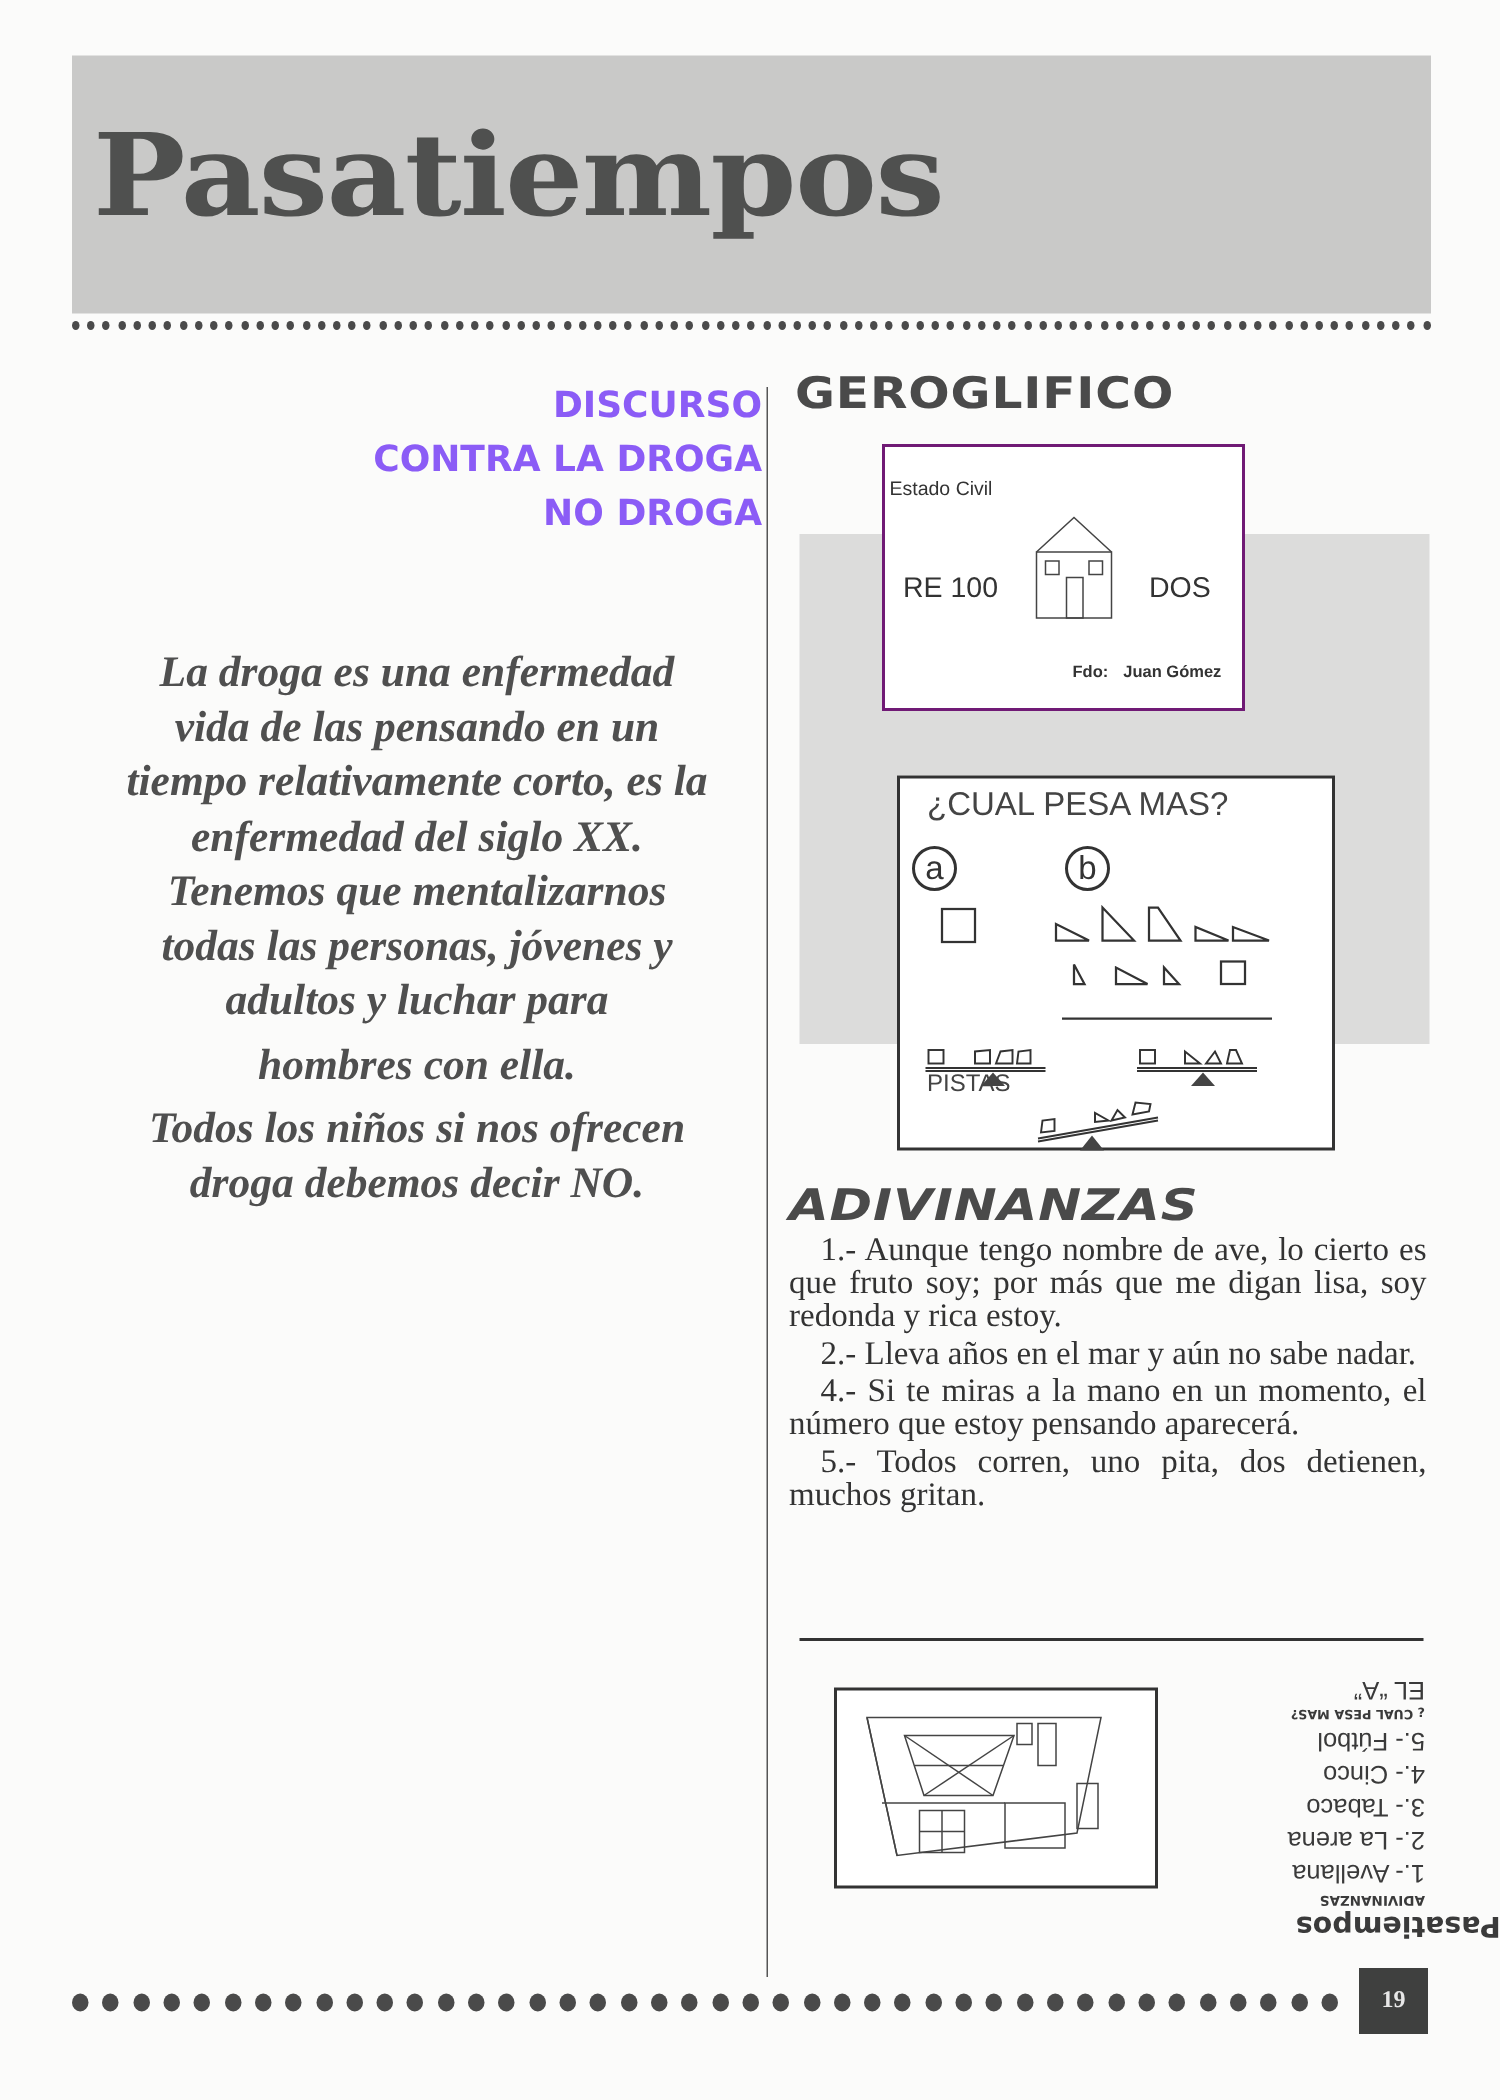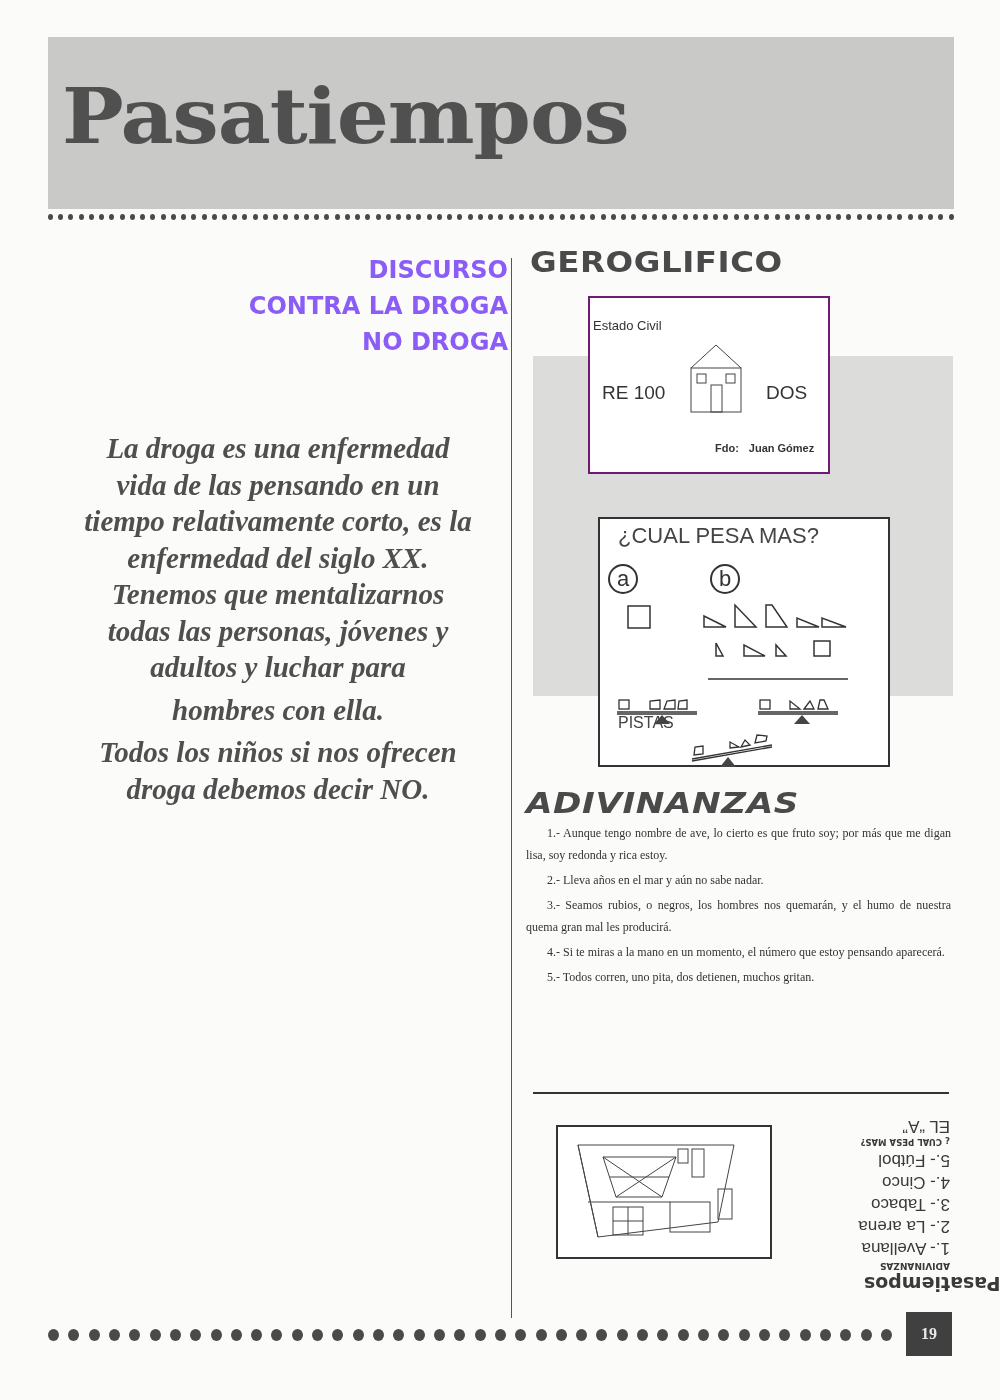--- a/index.html
+++ b/index.html
@@ -39,21 +39,21 @@
   .gero-box .fdo span { margin-left: 10px; }
 
   .pesa-box { position: absolute; left: 598px; top: 517px; width: 292px; height: 250px; background: #fff; border: 2px solid #333; font-family: "Liberation Sans", sans-serif; }
   .pesa-box .pesa-q { position: absolute; left: 18px; top: 4px; font-size: 22px; color: #444; }
   .pesa-box .circle-lbl { position: absolute; width: 30px; height: 30px; border: 2px solid #333; border-radius: 50%; font-size: 22px; line-height: 26px; text-align: center; color: #333; }
   .pesa-box .lbl-a { left: 8px; top: 45px; }
   .pesa-box .lbl-b { left: 110px; top: 45px; }
   .pesa-box .pistas { position: absolute; left: 18px; top: 147px; font-size: 16px; color: #444; margin-top: 48px; }
   .pesa-box svg.shapes { position: absolute; left: 0; top: 0; }
 
-  .adiv-list { position: absolute; left: 526px; top: 822px; width: 425px; font-family: "Liberation Serif", serif; font-size: 12px; line-height: 22px; color: #333; text-align: justify; }
+  .adiv-list { position: absolute; left: 526px; top: 822px; width: 425px; font-family: "Liberation Serif", serif; font-size: 22px; line-height: 22px; color: #333; text-align: justify; }
   .adiv-list p { text-indent: 21px; margin-bottom: 3px; }
 
   .rule-h { position: absolute; left: 533px; top: 1092px; width: 416px; height: 2px; background: #333; }
 
   .solutions { position: absolute; left: 770px; top: 1095px; width: 180px; height: 200px; transform: rotate(180deg); transform-origin: center; font-family: "Liberation Sans", sans-serif; color: #3a3a3a; }
   .solutions .sol-title { font-family: "DejaVu Sans", sans-serif; font-weight: bold; font-size: 19px; white-space: nowrap; margin-left: -170px; text-align: left; }
   .solutions .sol-sub { font-family: "DejaVu Sans", sans-serif; font-weight: bold; font-size: 9px; margin: 2px 0 2px 0; }
   .solutions .sol-item { font-size: 17px; line-height: 22px; }
   .solutions .sol-sub2 { font-family: "DejaVu Sans", sans-serif; font-weight: bold; font-size: 8.5px; margin-top: 2px; }
   .solutions .sol-ans { font-size: 17px; line-height: 22px; }
@@ -253,21 +253,20 @@
     <polygon points="120,248 128,238 136,248" fill="#444"></polygon>
   </svg>
   <div class="pistas">PISTAS</div>
 </div>
 
 <div class="section-title adiv-title">ADIVINANZAS</div>
 
 <div class="adiv-list">
   <p>1.- Aunque tengo nombre de ave, lo cierto es que fruto soy; por más que me digan lisa, soy redonda y rica estoy.</p>
   <p>2.- Lleva años en el mar y aún no sabe nadar.</p>
-  <p>3.- Seamos rubios, o negros, los hombres nos quemarán, y el humo de nuestra quema gran mal les producirá.</p>
   <p>4.- Si te miras a la mano en un momento, el número que estoy pensando aparecerá.</p>
   <p>5.- Todos corren, uno pita, dos detienen, muchos gritan.</p>
 </div>
 
 <div class="rule-h"></div>
 
 <div class="sol-image">
   <svg width="212" height="130" viewBox="0 0 212 130">
     <g fill="none" stroke="#444" stroke-width="1">
       <polygon points="20,18 176,18 160,95 40,110"></polygon>

